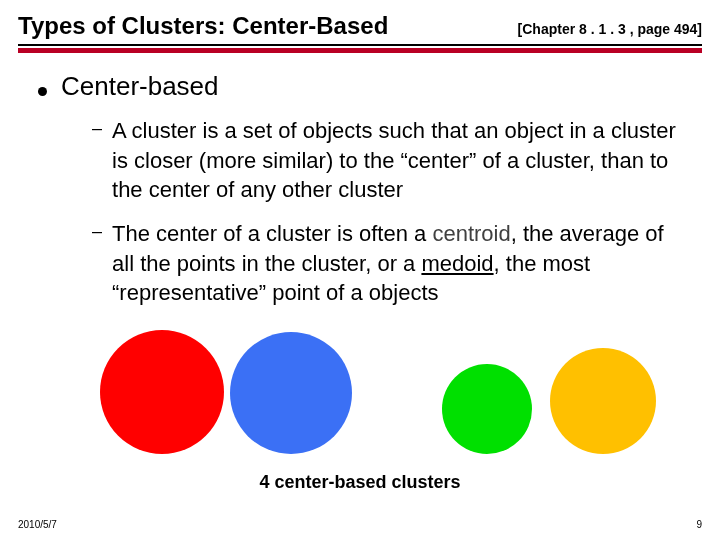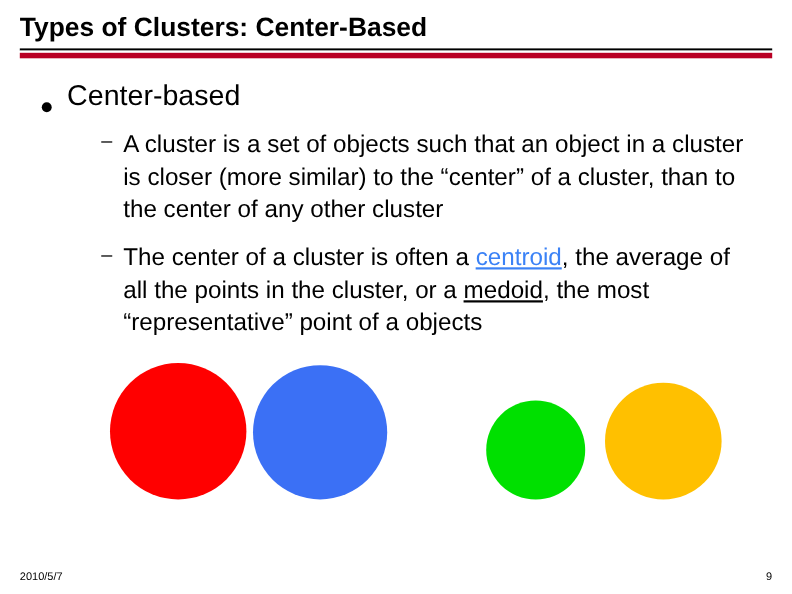--- a/index.html
+++ b/index.html
@@ -45,21 +45,21 @@
   }
   .divider-red {
     height: 5px;
     background: #b90024;
   }
   .content {
     padding: 18px 30px 0 30px;
   }
   .lvl1 {
     display: flex;
-    align-items: flex-end;
+    align-items: center;
     gap: 14px;
     margin-left: 8px;
   }
   .bullet1 {
     width: 9px;
     height: 9px;
     background: #000;
     border-radius: 50%;
     margin-top: 10px;
     flex: 0 0 auto;
@@ -77,21 +77,21 @@
   .dash {
     flex: 0 0 auto;
     font-size: 18px;
     line-height: 1.35;
   }
   .lvl2-text {
     font-size: 22px;
     line-height: 1.35;
     font-family: Arial, sans-serif;
   }
-  .centroid { color: #3b82f6; text-decoration: underline; }
+  .centroid { color: #404040; }
   .medoid { color: #000000; text-decoration: underline; }
   .clusters {
     margin: 22px 0 0 70px;
     display: flex;
     align-items: flex-end;
     gap: 0;
   }
   .circle {
     border-radius: 50%;
     flex: 0 0 auto;
@@ -114,20 +114,21 @@
     display: flex;
     justify-content: space-between;
     font-size: 10px;
   }
 </style>
 </head>
 <body>
 
 <div class="title-row">
   <div class="title">Types of Clusters: Center-Based</div>
+  <div class="chapter-ref">[Chapter 8 . 1 . 3 , page 494]</div>
 </div>
 
 <div class="divider-wrap">
   <div class="divider-black"></div>
   <div class="divider-gap"></div>
   <div class="divider-red"></div>
 </div>
 
 <div class="content">
 
@@ -148,19 +149,20 @@
     </div>
   </div>
 
   <div class="clusters">
     <div class="circle c-red"></div>
     <div class="circle c-blue"></div>
     <div class="circle c-green"></div>
     <div class="circle c-yellow"></div>
   </div>
 
+  <div class="caption">4 center-based clusters</div>
 
 </div>
 
 <div class="footer">
   <span>2010/5/7</span>
   <span>9</span>
 </div>
 
 </body></html>

